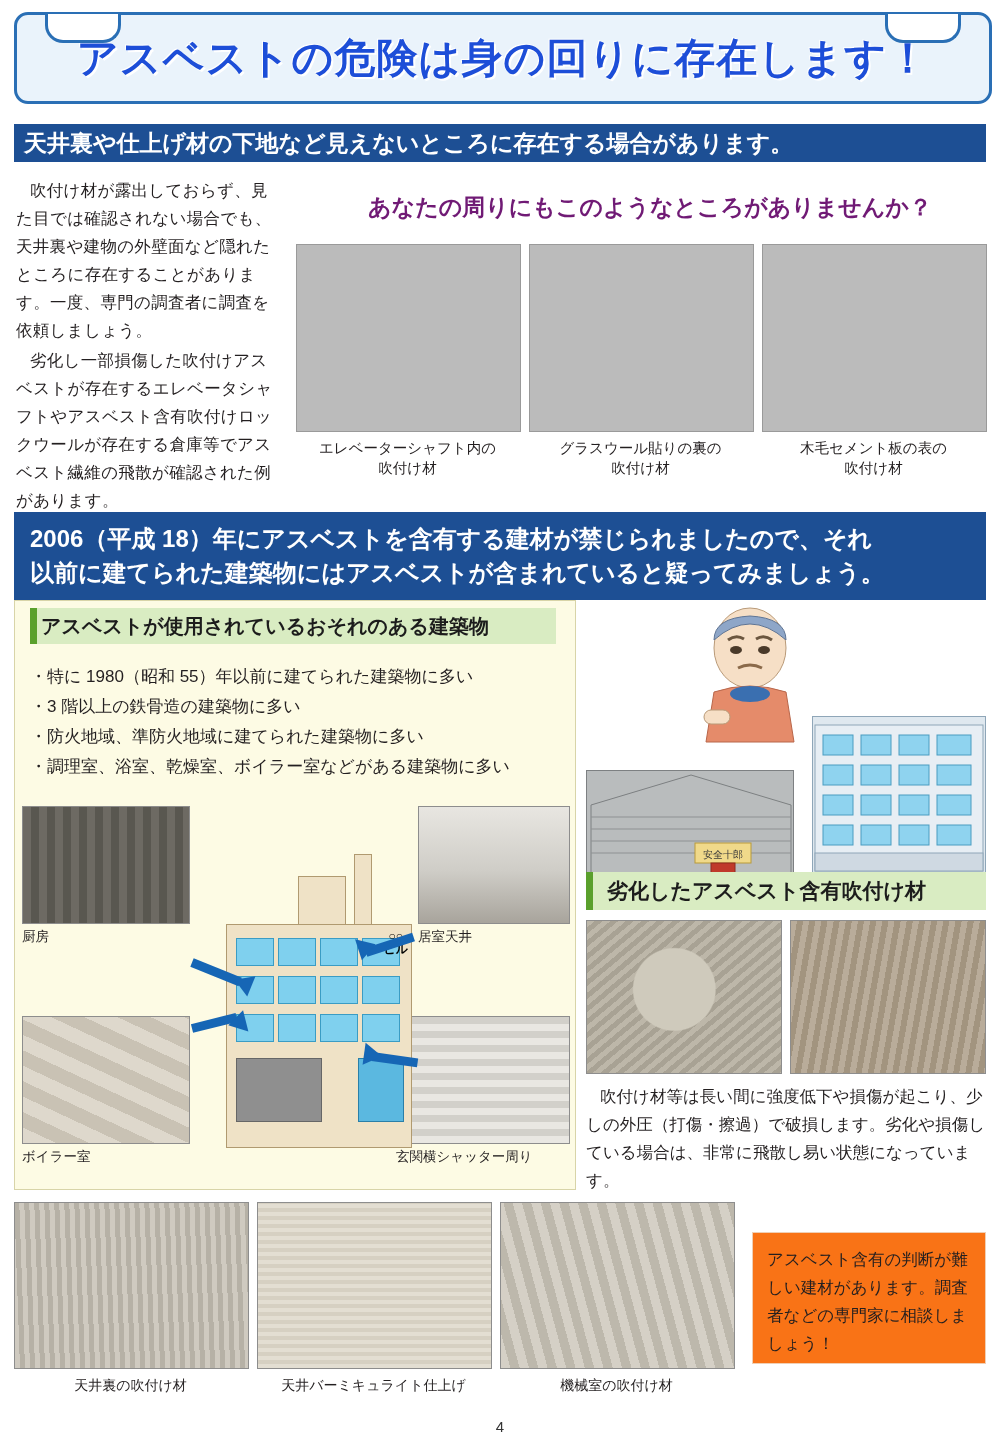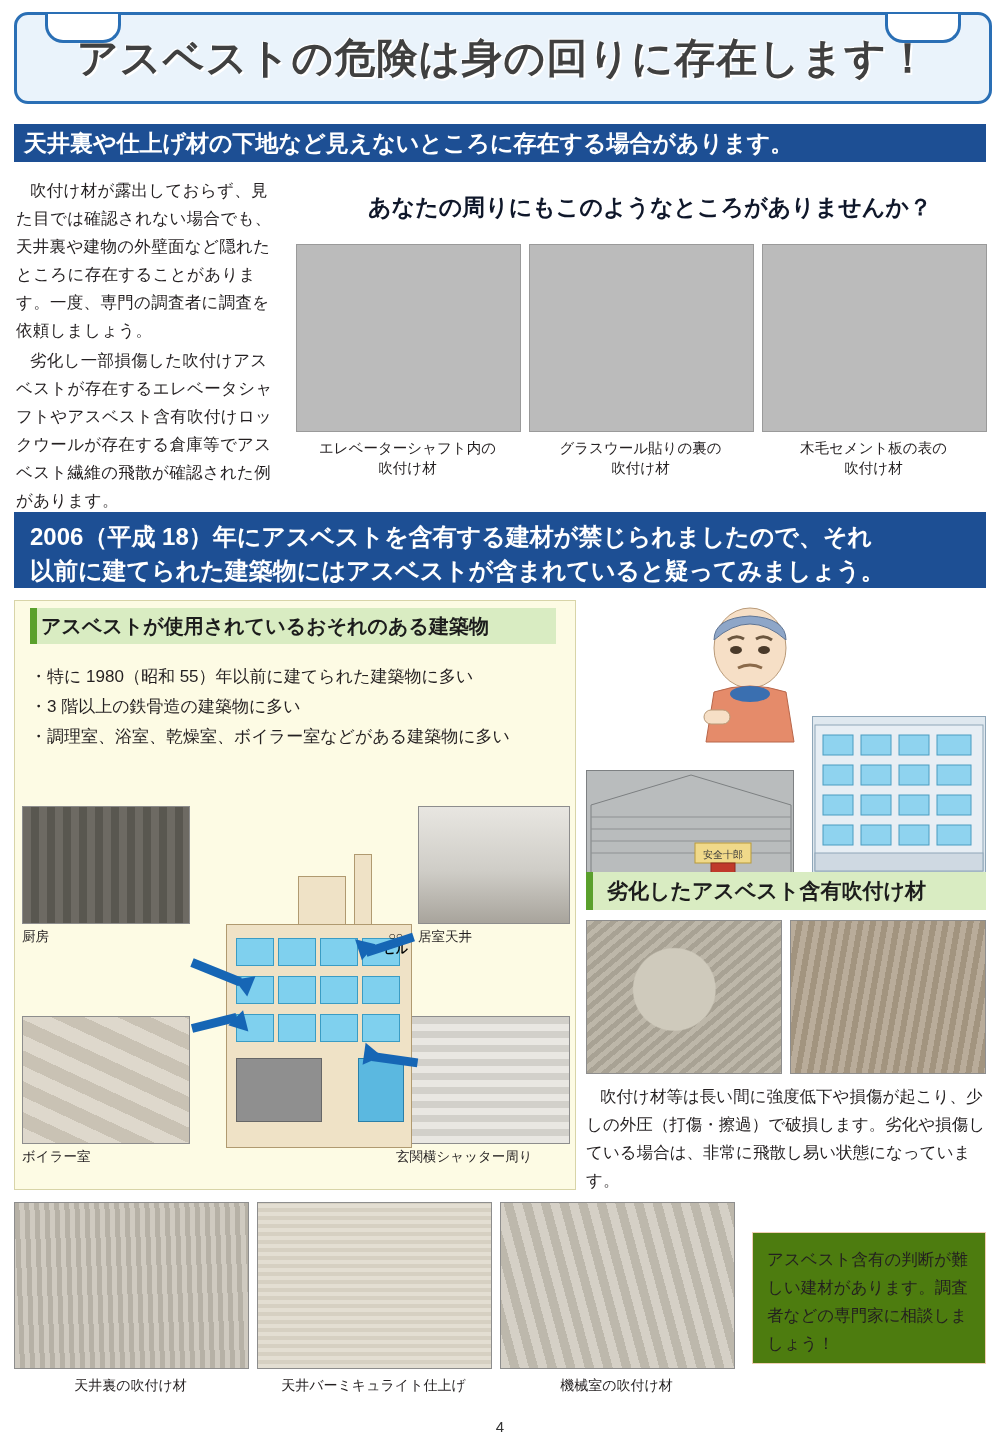--- a/index.html
+++ b/index.html
@@ -17,42 +17,42 @@
     background:#eaf3fb;
     display:flex;align-items:center;justify-content:center;
   }
   .title-banner .deco{
     position:absolute;top:-1px;width:70px;height:26px;border:3px solid #2a6fb5;
     border-top:none;border-radius:0 0 18px 18px;background:#ffffff;
   }
   .title-banner .deco.l{left:28px;}
   .title-banner .deco.r{right:28px;}
   .title-text{
-    font-size:41px;font-weight:bold;color:#404040;letter-spacing:1px;
+    font-size:41px;font-weight:bold;color:#1d4ed8;letter-spacing:1px;
     text-shadow:2px 2px 0 #ffffff, -1px -1px 0 #ffffff;
   }
 
   
   .bar{
     position:absolute;background:#1d4f94;color:#ffffff;font-weight:bold;
     display:flex;align-items:center;box-sizing:border-box;
   }
   .bar1{left:14px;top:124px;width:972px;height:38px;font-size:23px;padding-left:10px;}
-  .bar2{left:14px;top:512px;width:972px;height:76px;font-size:24px;padding:0 16px;align-items:flex-end;}
+  .bar2{left:14px;top:512px;width:972px;height:88px;font-size:24px;padding:0 16px;}
   .bar2 .ln{display:block;line-height:34px;}
 
   
   .s1-text{
     position:absolute;left:16px;top:176px;width:264px;font-size:16.5px;
     line-height:28px;letter-spacing:0.3px;
   }
   .s1-text p{margin:0 0 2px 0;text-indent:14px;}
   .s1-head{
     position:absolute;left:320px;top:192px;width:660px;text-align:center;
-    font-size:23px;font-weight:bold;color:#0f172a;
+    font-size:23px;font-weight:bold;color:#701a75;
   }
   .ph-row{position:absolute;left:296px;top:244px;width:690px;display:flex;gap:10px;}
   .ph{width:223px;}
   .ph .img{width:223px;height:186px;border:1px solid #9a9a9a;background:#bbb;position:relative;overflow:hidden;}
   .ph .cap{margin-top:6px;text-align:center;font-size:14.5px;line-height:20px;}
 
   
   .tex-concrete{background:
      radial-gradient(circle at 30% 35%,rgba(255,255,255,.35),transparent 45%),
      repeating-linear-gradient(115deg,#9c9a94 0 3px,#8a8880 3px 6px),
@@ -144,21 +144,21 @@
   }
   .s2-rtext p{margin:0;text-indent:14px;}
 
   
   .bot-row{position:absolute;left:14px;top:1202px;width:720px;display:flex;gap:10px;}
   .bot{width:233px;}
   .bot .img{width:233px;height:165px;border:1px solid #8d8d8d;}
   .bot .cap{margin-top:8px;font-size:14px;text-align:center;}
   .note{
     position:absolute;left:752px;top:1232px;width:234px;height:132px;
-    background:#4d7c0f;border:1px solid #f0cfb4;box-sizing:border-box;
+    background:#f97316;border:1px solid #f0cfb4;box-sizing:border-box;
     padding:12px 14px;font-size:16.5px;line-height:28px;color:#231f20;
   }
   .pagenum{
     position:absolute;left:0;top:1418px;width:1000px;text-align:center;font-size:15px;color:#333;
   }
 </style>
 </head>
 <body>
 
 <div class="page">
@@ -208,20 +208,21 @@
       <span class="ln">以前に建てられた建築物にはアスベストが含まれていると疑ってみましょう。</span>
     </div>
   </div>
 
   <div class="s2-left"></div>
   <div class="s2-greenbar">アスベストが使用されているおそれのある建築物</div>
 
   <div class="bullets">
     <div>・特に 1980（昭和 55）年以前に建てられた建築物に多い</div>
     <div>・3 階以上の鉄骨造の建築物に多い</div>
+    <div>・防火地域、準防火地域に建てられた建築物に多い</div>
     <div>・調理室、浴室、乾燥室、ボイラー室などがある建築物に多い</div>
   </div>
 
   <div class="diagram">
 
     <div class="mini" style="left:0;top:0;">
       <div class="img tex-kitchen" style="width:166px;height:116px;"></div>
       <div class="cap">厨房</div>
     </div>
 

